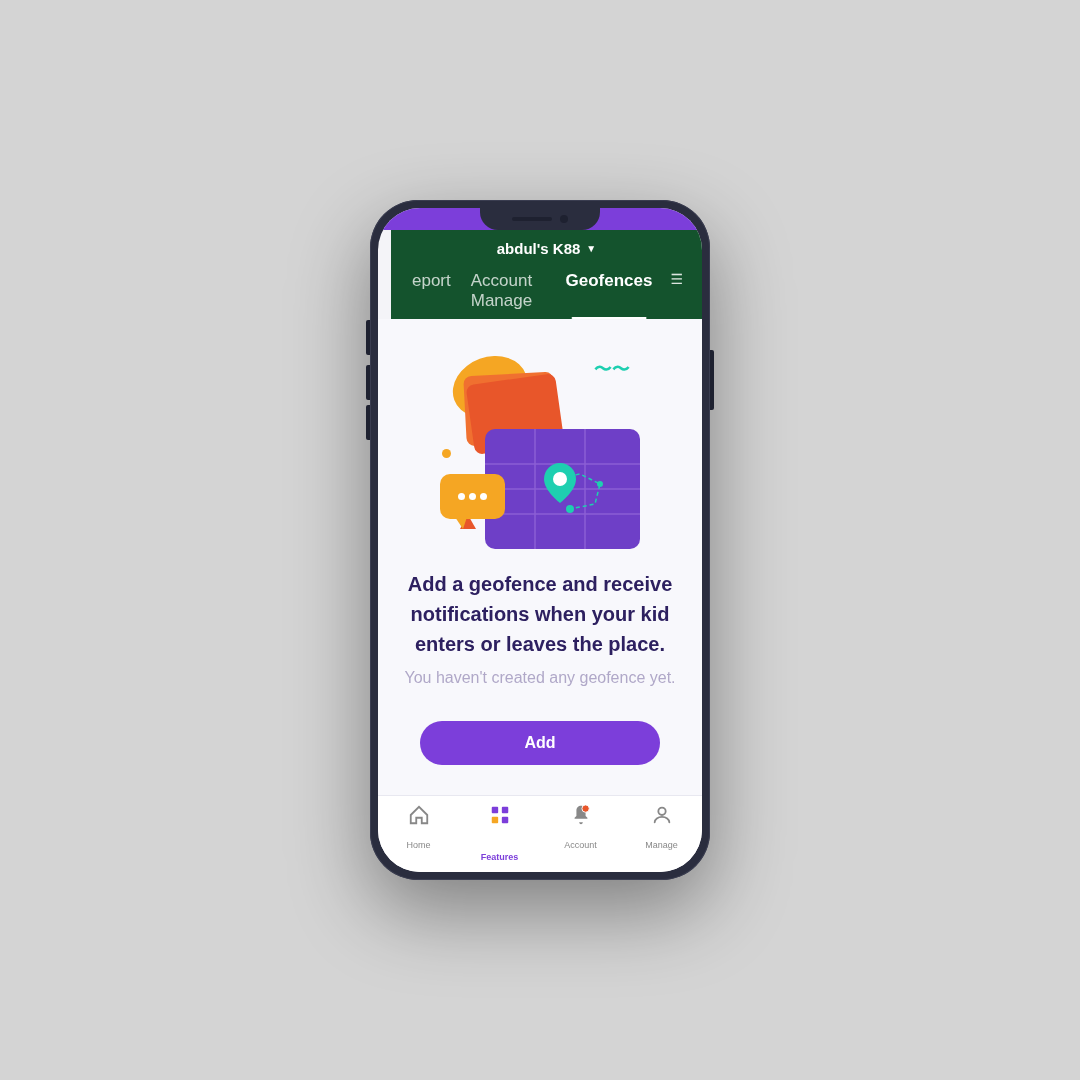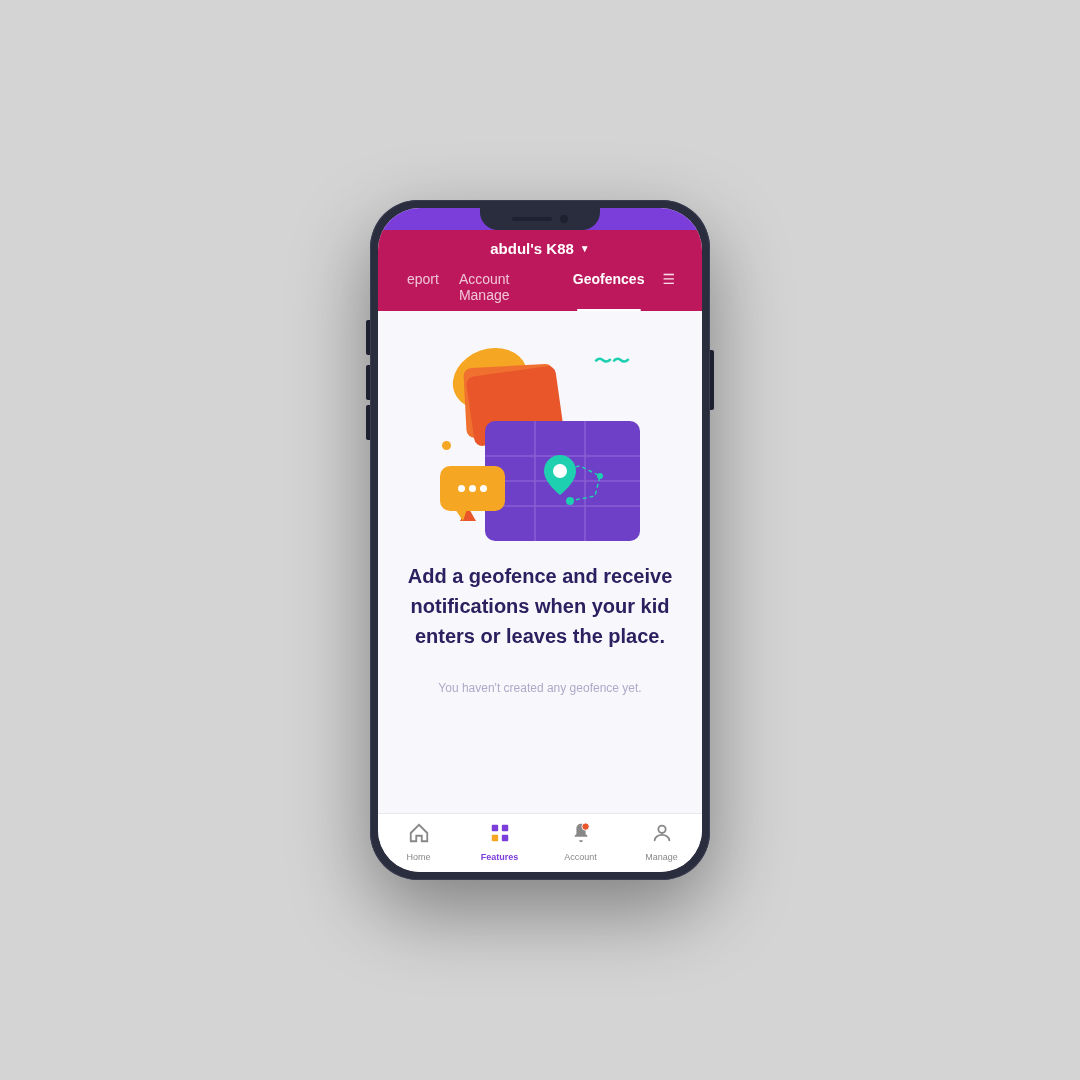--- a/index.html
+++ b/index.html
@@ -82,22 +82,23 @@
     }
     .notch-camera {
       width: 8px;
       height: 8px;
       background: #1e2130;
       border-radius: 50%;
     }
 
     
     .header {
-      background: #be185d;
-      padding: 10px 19px 0;
+      background: #14532d;
+      padding: 10px 11px 0;
+      margin-left: 13px;
     }
     .header-title {
       display: flex;
       align-items: center;
       justify-content: center;
       gap: 6px;
       padding-bottom: 8px;
     }
     .header-title-text {
       color: white;
@@ -109,21 +110,21 @@
       font-size: 10px;
     }
 
     
     .nav-tabs {
       display: flex;
       gap: 0;
     }
     .nav-tab {
       color: rgba(255,255,255,0.75);
-      font-size: 14px;
+      font-size: 17px;
       padding: 6px 10px 8px;
       cursor: pointer;
       position: relative;
     }
     .nav-tab.active {
       color: white;
       font-weight: 700;
       text-align: center;
     }
     .nav-tab.active::after {
@@ -301,23 +302,22 @@
     .desc-text {
       color: #2d2060;
       font-size: 20px;
       font-weight: 600;
       text-align: center;
       line-height: 1.5;
       margin-bottom: 10px;
     }
     .sub-text {
       color: #b0a8c8;
-      font-size: 12px;
+      font-size: 16px;
       text-align: right;
-      margin-top: 20px;
     }
 
     
     .add-btn {
       width: 240px;
       height: 44px;
       background: #7c3eda;
       color: white;
       border: none;
       border-radius: 22px;
@@ -333,37 +333,38 @@
       background: white;
       border-top: 1px solid #e8e8f0;
       display: flex;
       padding: 8px 0 10px;
     }
     .bottom-nav-item {
       flex: 1;
       display: flex;
       flex-direction: column;
       align-items: center;
-      gap: 3px;
+      gap: 9px;
       cursor: pointer;
     }
     .bottom-nav-icon {
       font-size: 20px;
       color: #888;
     }
     .bottom-nav-icon.active {
       color: #7c3eda;
     }
     .bottom-nav-label {
       font-size: 9px;
       color: #888;
     }
     .bottom-nav-label.active {
       color: #7c3eda;
       font-weight: 600;
+      margin-top: 12px;
     }
 
     
     .map-svg {
       width: 100%;
       height: 100%;
       position: absolute;
       top: 0;
       left: 0;
     }
@@ -441,20 +442,21 @@
             <div class="bubble-dot"></div>
             <div class="bubble-dot"></div>
             <div class="bubble-dot"></div>
           </div>
         </div>
       </div>
 
       <p class="desc-text">Add a geofence and receive notifications when your kid enters or leaves the place.</p>
       <p class="sub-text">You haven't created any geofence yet.</p>
 
+      <button class="add-btn">Add</button>
     </div>
 
     <div class="bottom-nav">
 
       <div class="bottom-nav-item">
         <span class="bottom-nav-icon">
           <svg width="22" height="22" viewBox="0 0 24 24" fill="none" xmlns="http://www.w3.org/2000/svg">
             <path d="M3 12L12 3L21 12V21H15V15H9V21H3V12Z" stroke="#888" stroke-width="2" fill="none"></path>
           </svg>
         </span>

